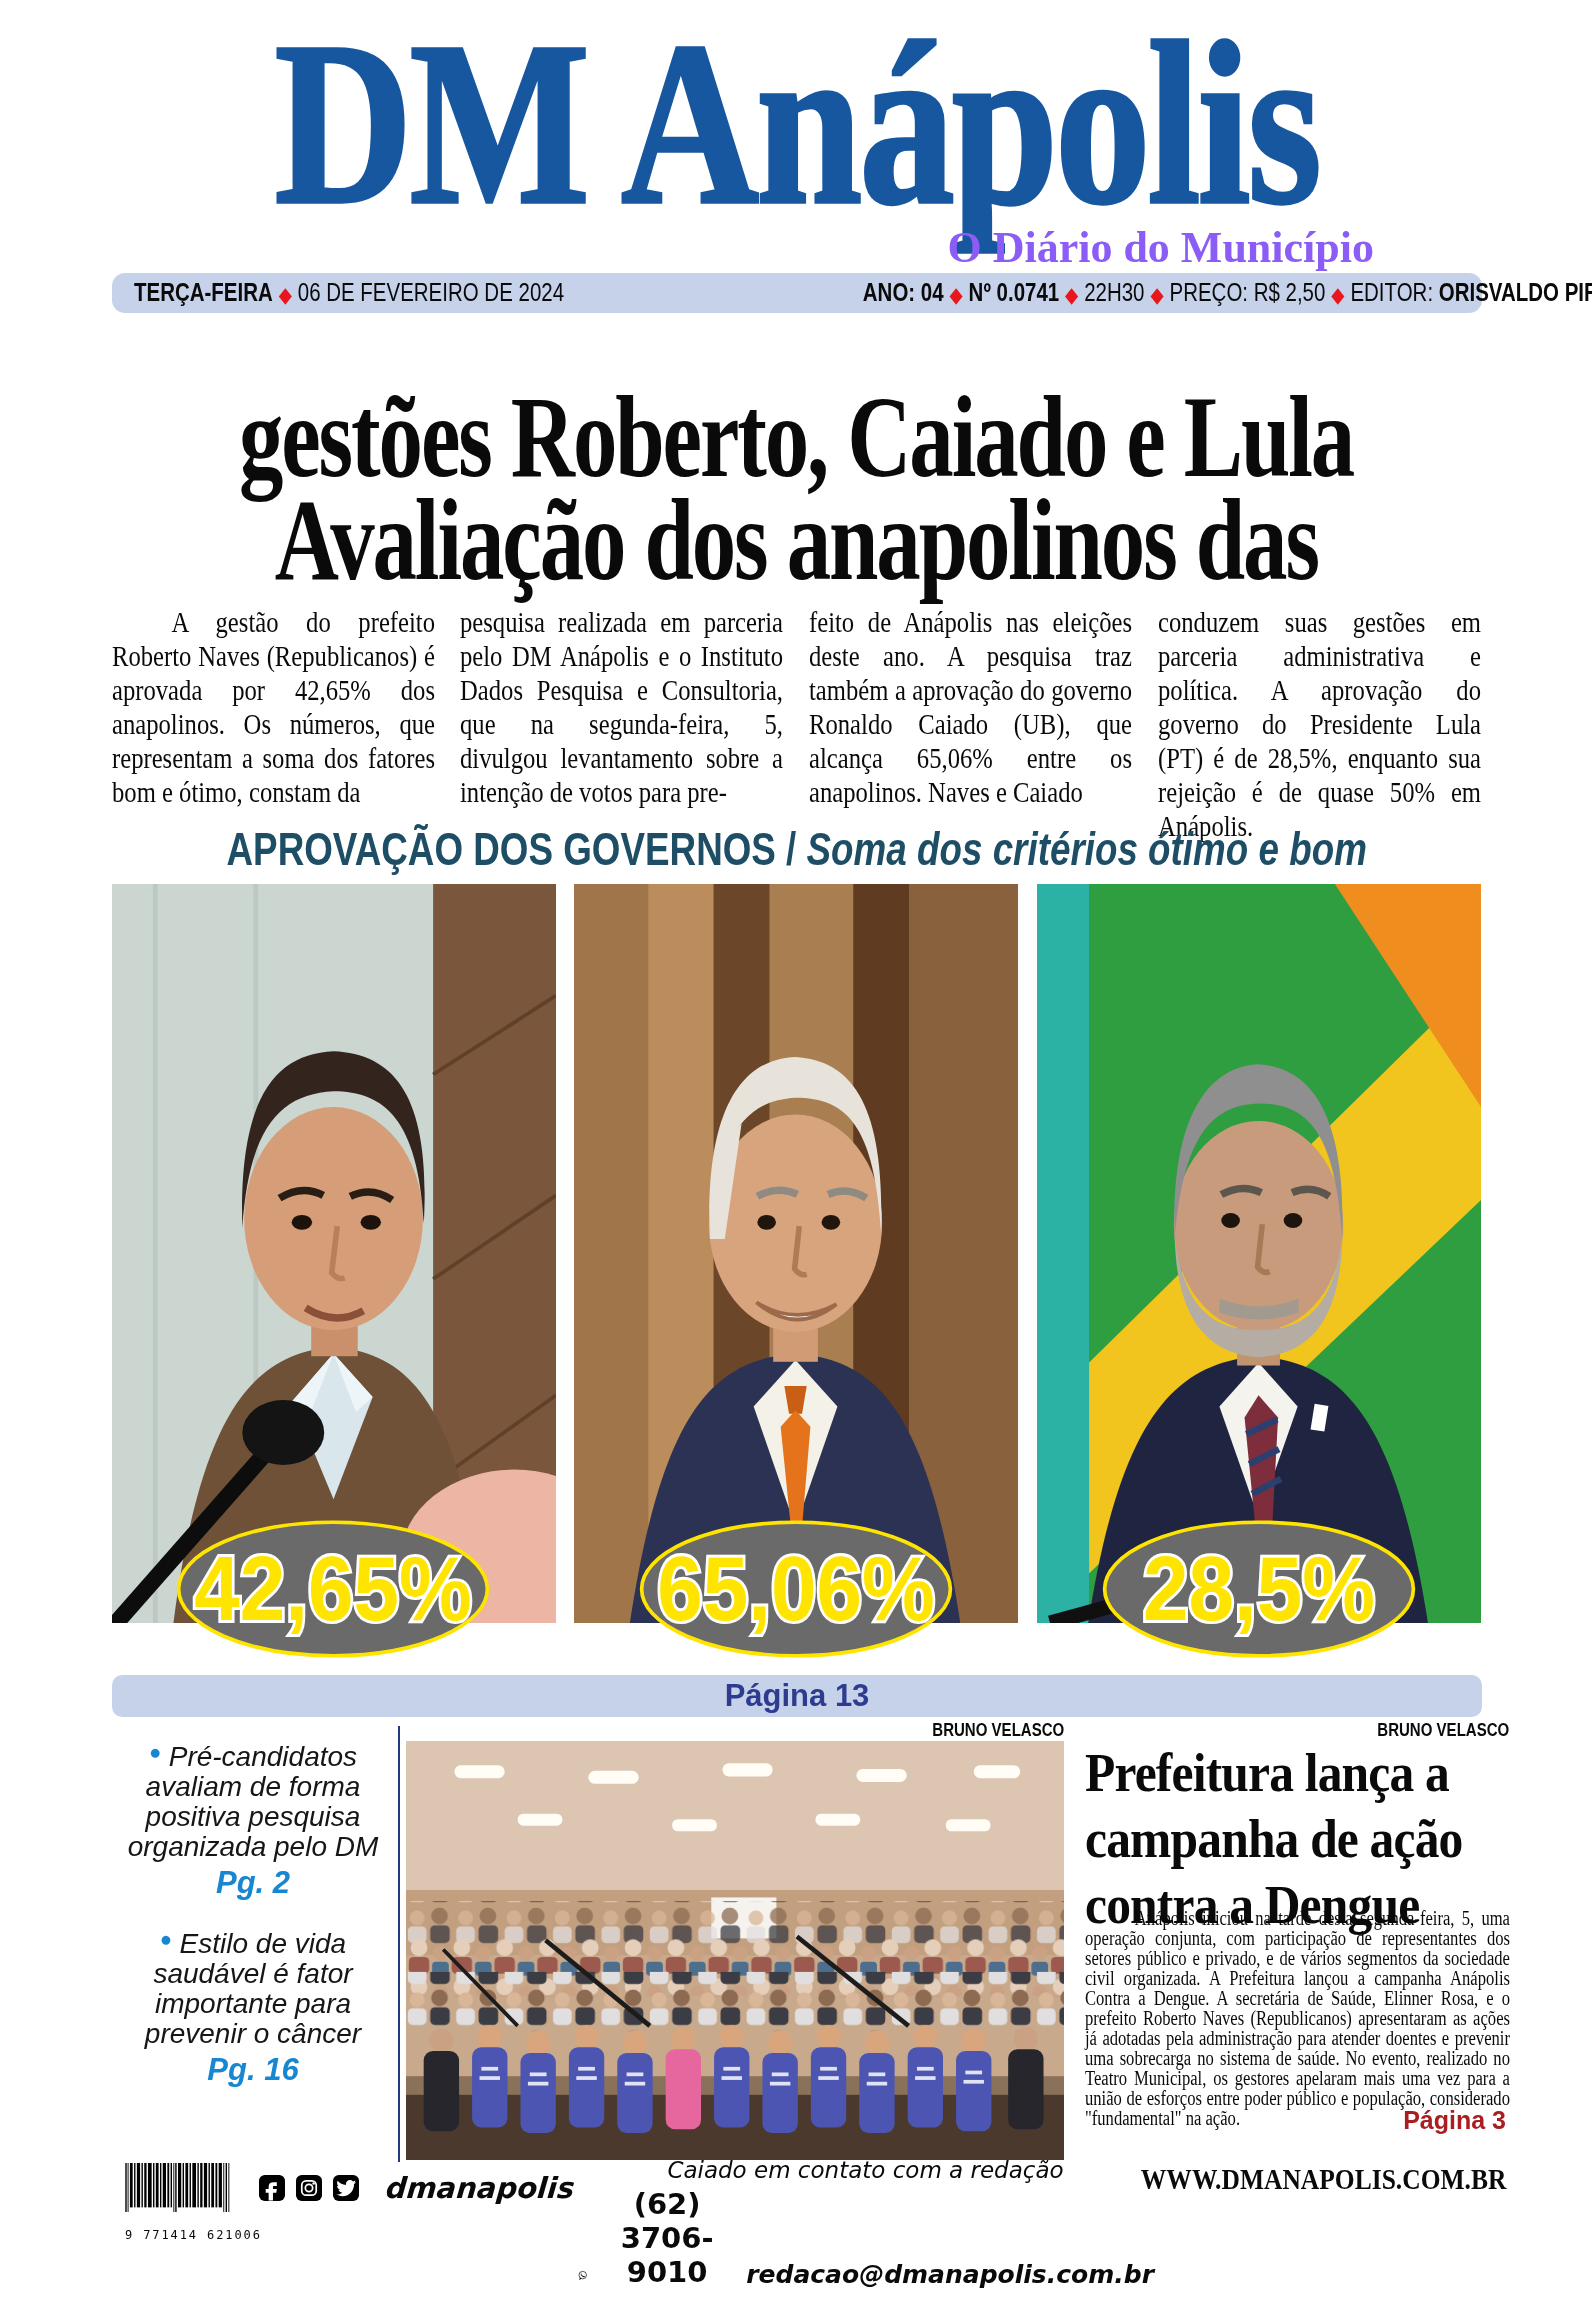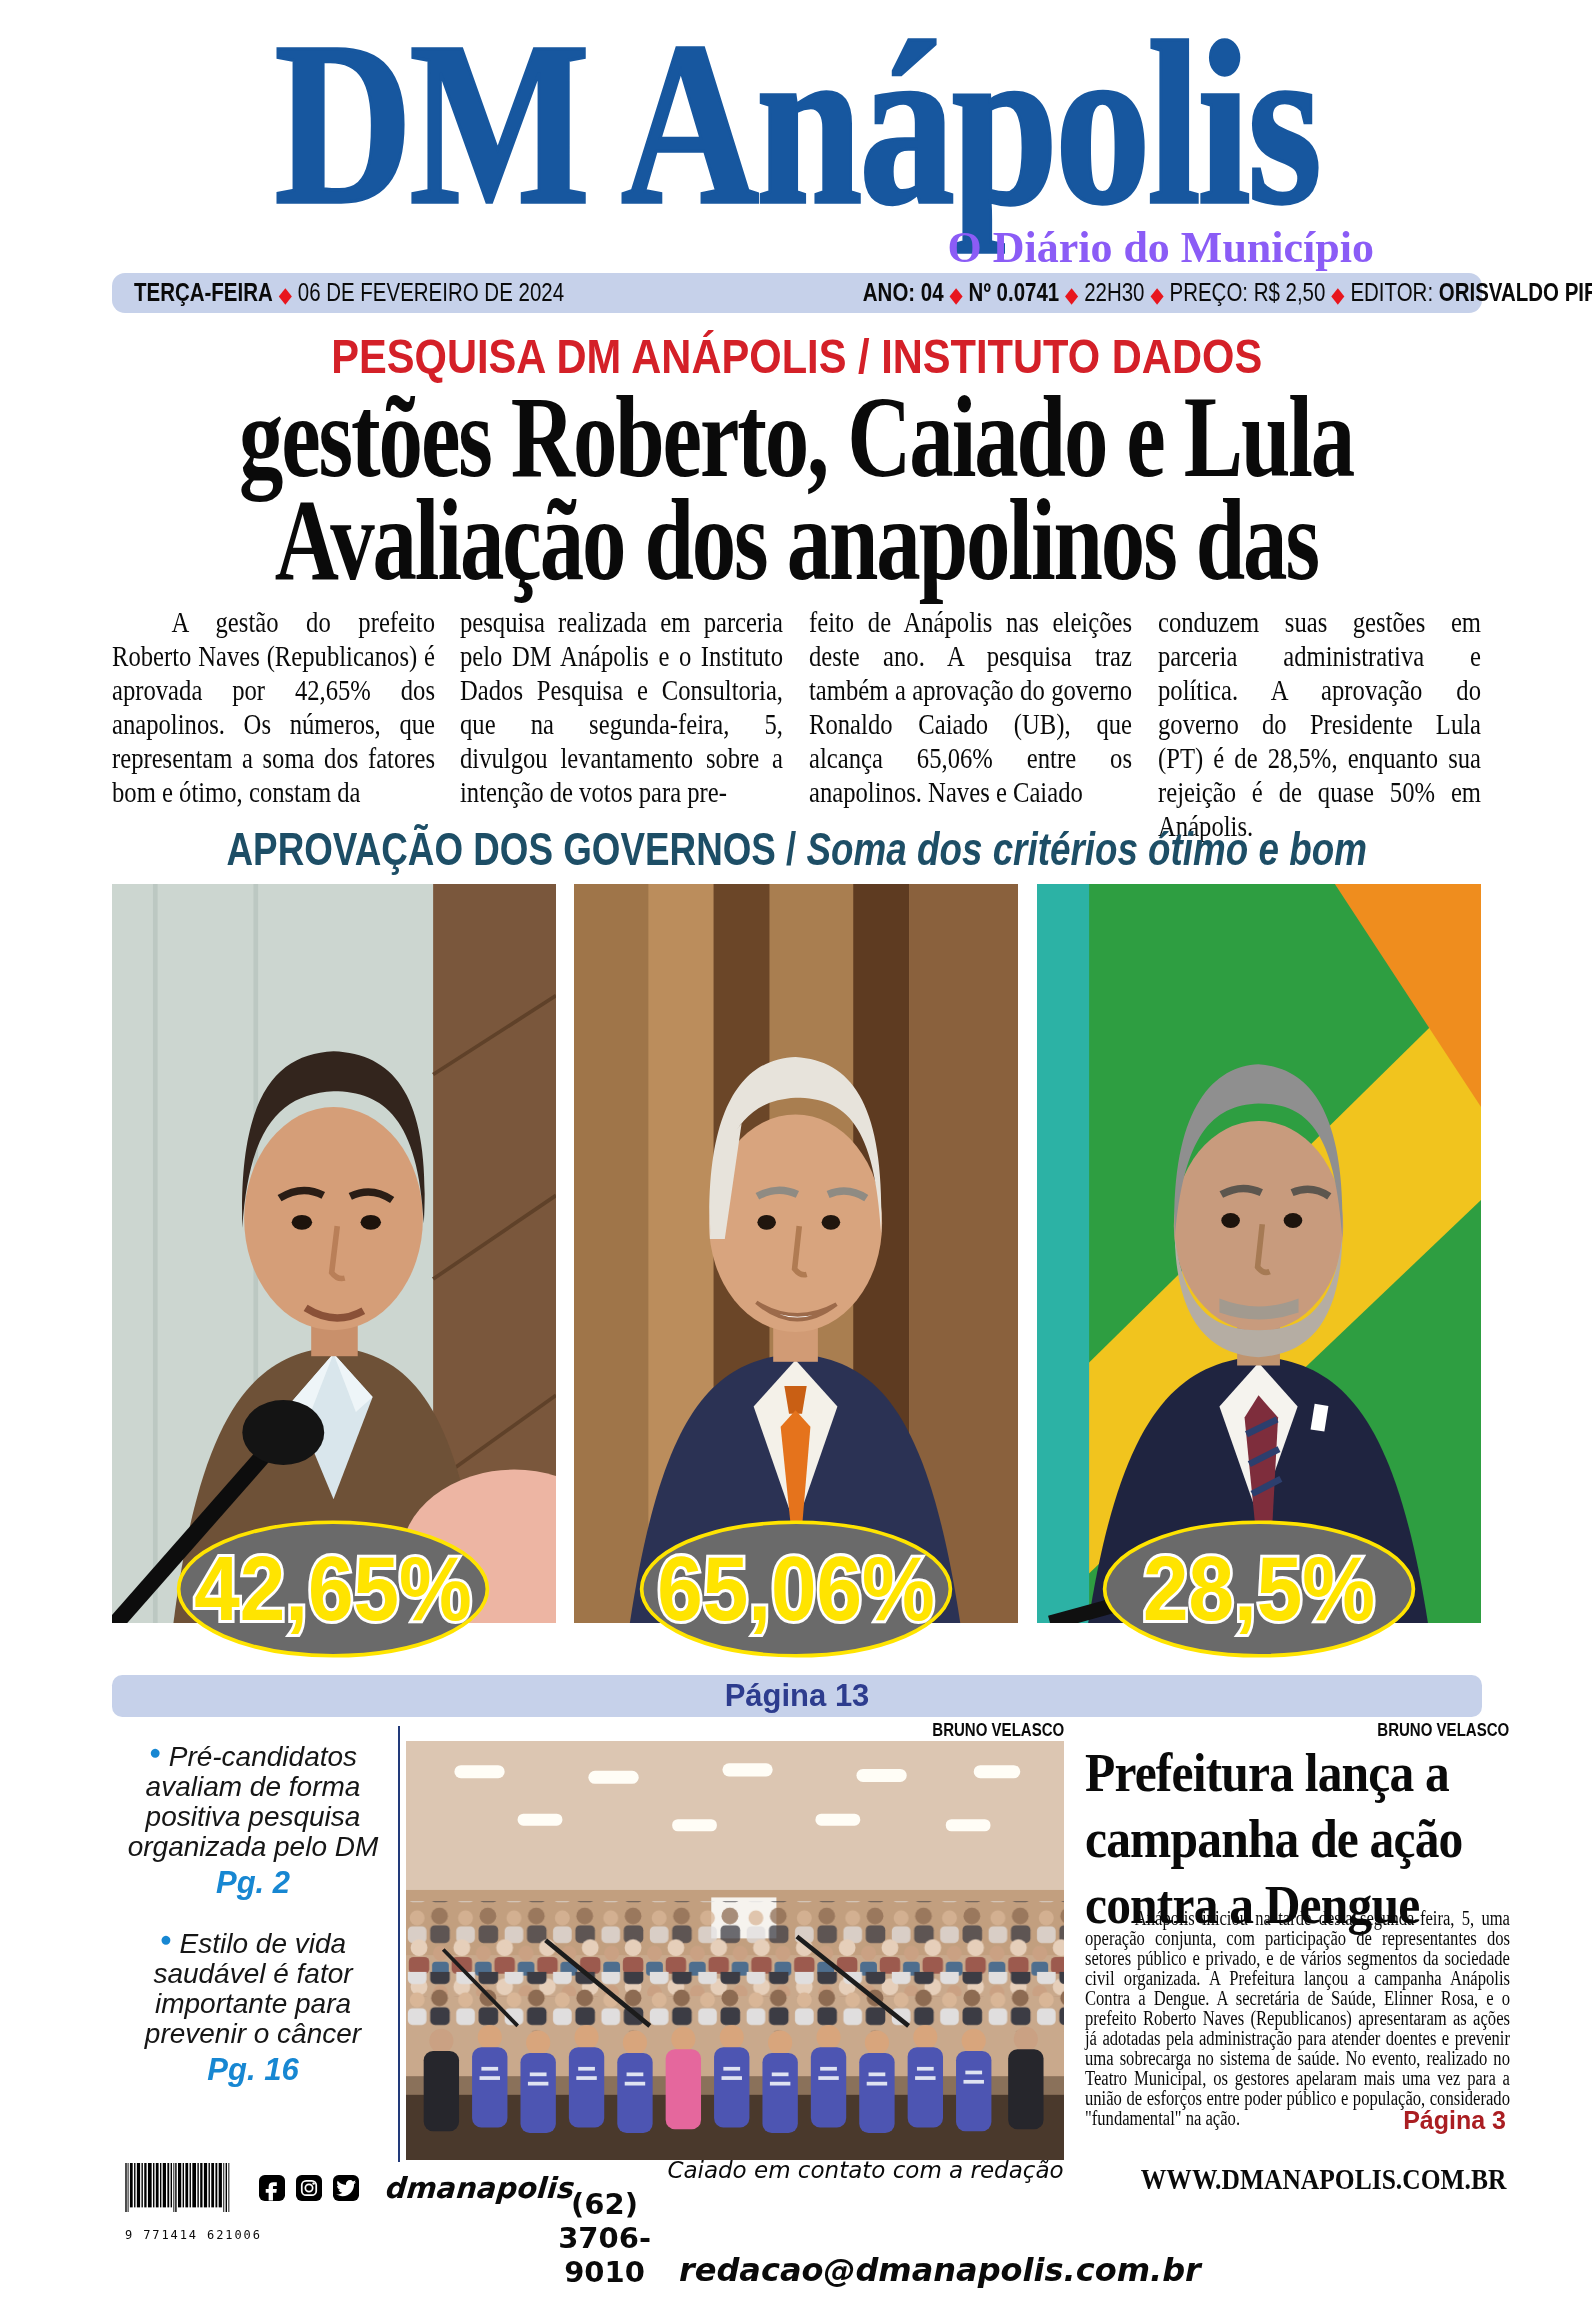--- a/index.html
+++ b/index.html
@@ -91,40 +91,39 @@
   .sicon svg{display:block;width:100%;height:100%;}
   .social-handle{font-family:"DejaVu Sans",sans-serif;font-style:italic;font-weight:bold;
       font-size:29px;margin-left:16px;transform:skewX(-5deg);}
   .contact{position:absolute;left:577px;top:2157px;width:577px;text-align:center;
       font-family:"DejaVu Sans",sans-serif;}
   .contact-label{font-style:italic;font-size:23px;}
   .contact-row{margin-top:3.7px;display:flex;align-items:flex-end;justify-content:center;gap:28px;}
   .wicon{width:27px;height:27px;}
   .wicon svg{display:block;width:100%;height:100%;}
   .phone{font-weight:bold;font-size:29px;}
-  .email{font-weight:bold;font-style:italic;font-size:32px;}
+  .email{font-weight:bold;font-style:italic;font-size:25px;}
   .website{position:absolute;right:87px;top:2163px;font-weight:bold;font-size:29px;}
   .website .cx{transform:scaleX(.88);transform-origin:right center;}
 </style>
 </head>
 <body>
 
 <div id="page">
 
   <div class="masthead">
     <span class="masthead-title">DM Anápolis</span>
   </div>
   <div class="masthead-tagline">O Diário do Município</div>
 
   <div class="dateline sans">
     <span class="grp gl"><b>TERÇA-FEIRA</b><span class="diamond">◆</span><span>06 DE FEVEREIRO DE 2024</span></span>
     <span class="grp gr"><b>ANO: 04</b><span class="diamond">◆</span><b>Nº 0.0741</b><span class="diamond">◆</span><span>22H30</span><span class="diamond">◆</span><span>PREÇO: R$ 2,50</span><span class="diamond">◆</span><span>EDITOR:</span>&nbsp;<b>ORISVALDO PIRES</b></span>
   </div>
 
-  <div class="kicker sans"><span class="cx">PESQUISA DM ANÁPOLIS / INSTITUTO DADOS</span></div>
   <div class="headline">
     <div><span class="cx">gestões Roberto, Caiado e Lula</span></div>
     <div><span class="cx">Avaliação dos anapolinos das</span></div>
   </div>
 
   <div class="story-col" style="left:112px">
       <p class="indent">A gestão do prefeito Roberto Naves (Republicanos) é aprovada por 42,65% dos anapolinos. Os números, que representam a soma dos fatores bom e ótimo, constam da</p>
     </div>
   <div class="story-col" style="left:460px">
       <p>pesquisa realizada em parceria pelo DM Anápolis e o Instituto Dados Pesquisa e Consultoria, que na segunda-feira, 5, divulgou levantamento sobre a intenção de votos para pre-</p>

